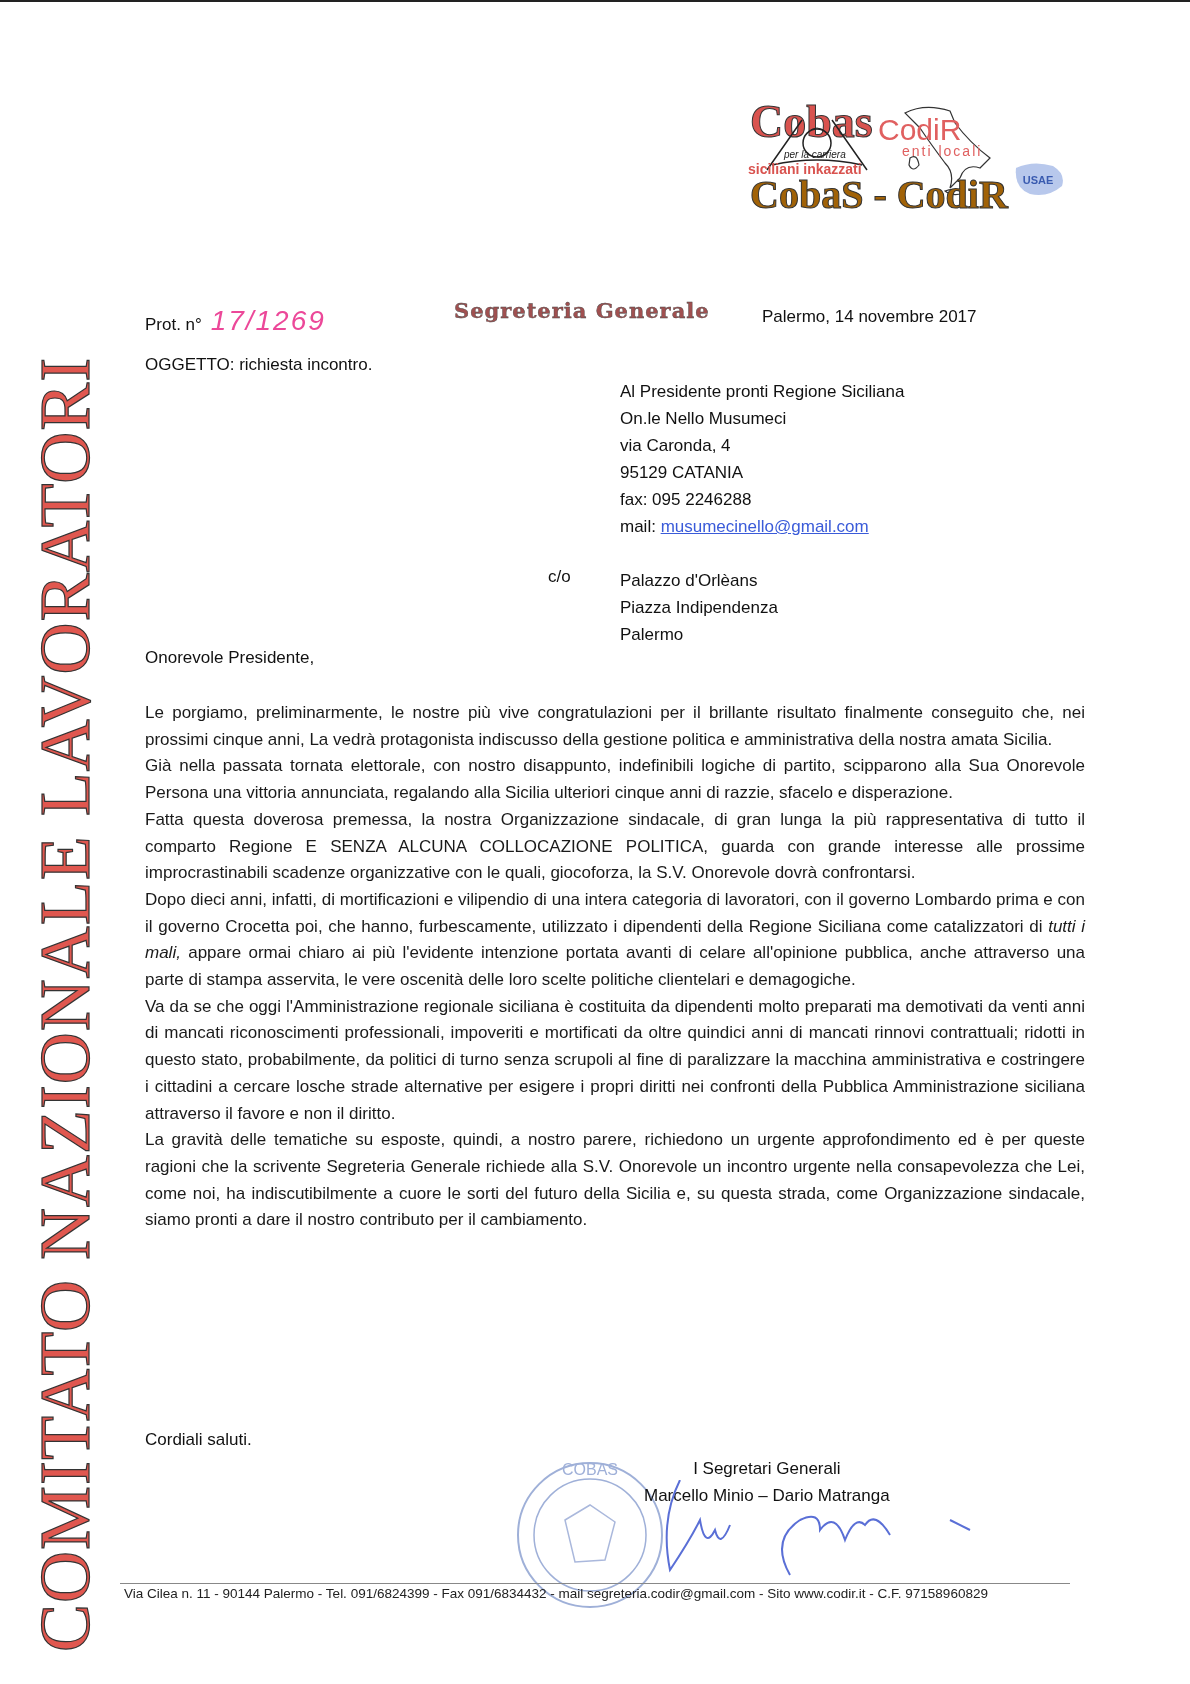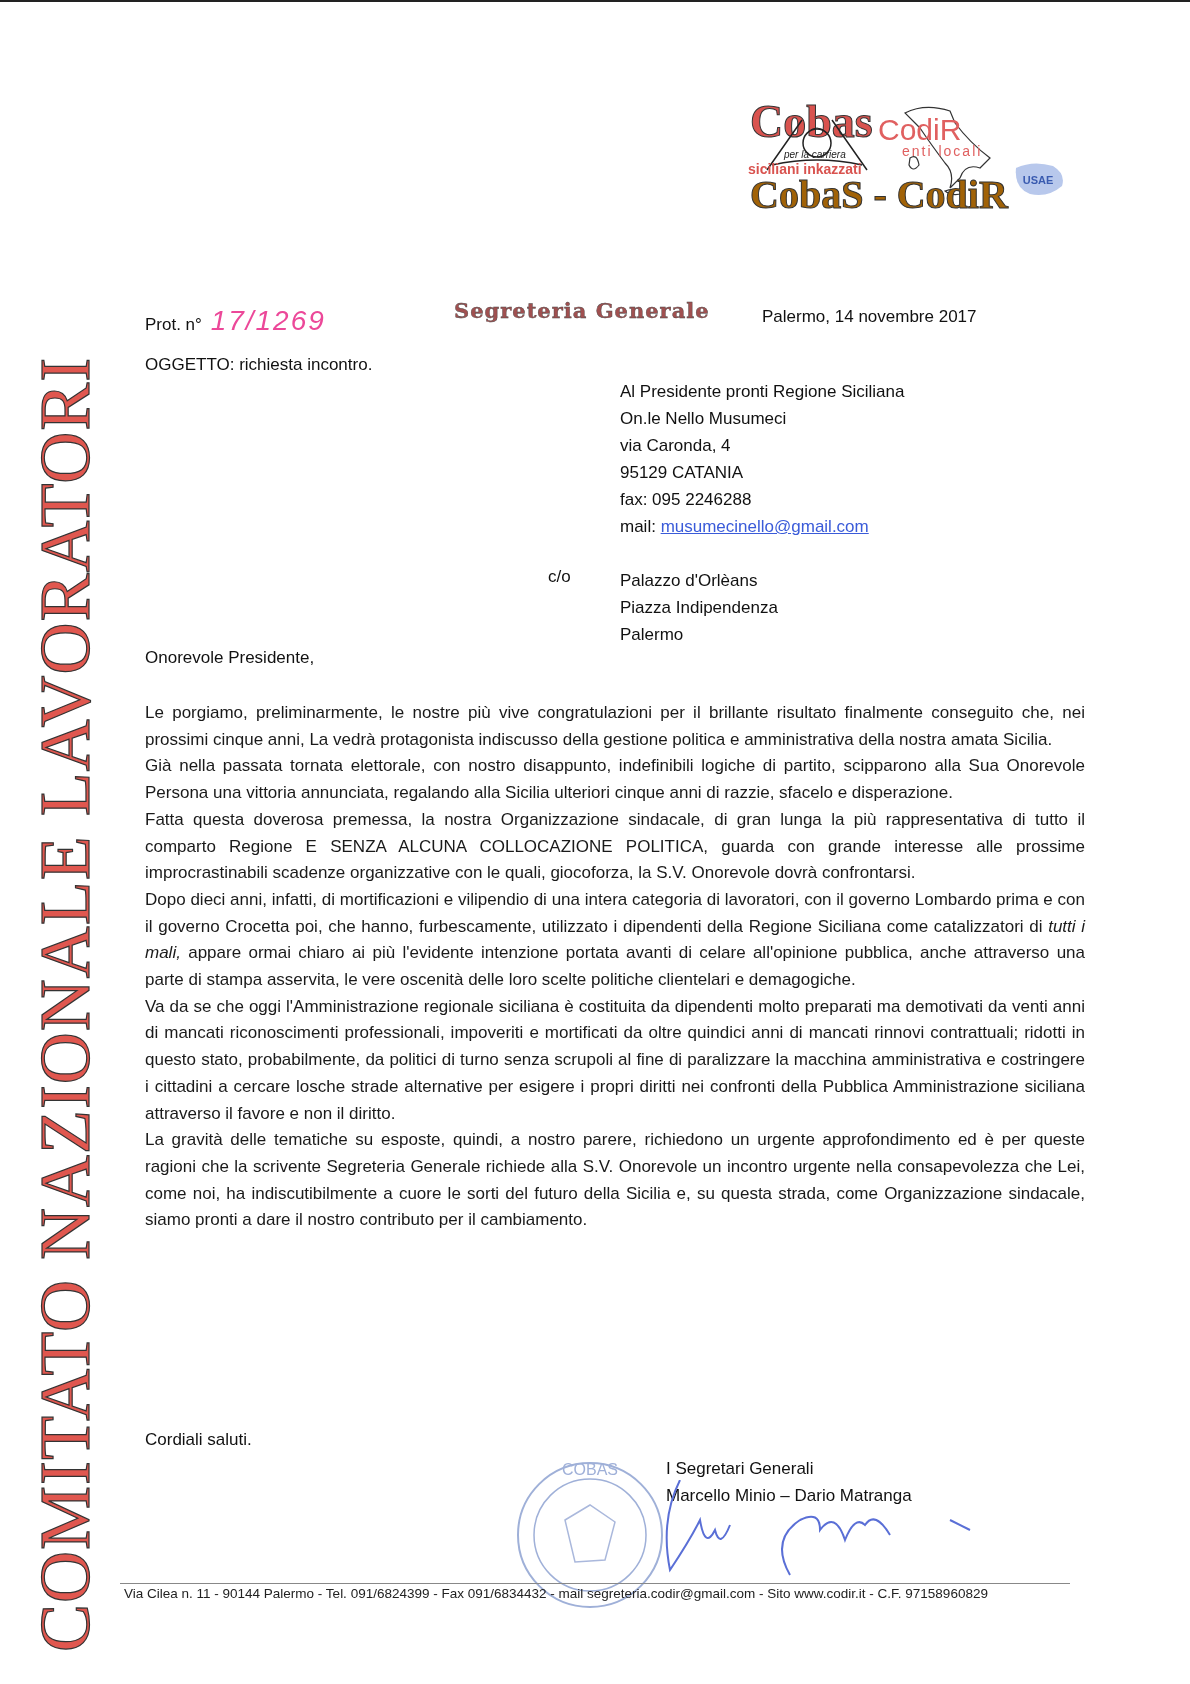--- a/index.html
+++ b/index.html
@@ -25,21 +25,21 @@
   .date{position:absolute;left:762px;top:307px;}
   .oggetto{position:absolute;left:145px;top:355px;}
   .recipient{position:absolute;left:620px;top:378px;line-height:27px;}
   .recipient a{color:#3a5bd9;text-decoration:underline;}
   .co-label{position:absolute;left:548px;top:567px;}
   .co{position:absolute;left:620px;top:567px;line-height:27px;}
   .salutation{position:absolute;left:145px;top:648px;}
   .paragraphs{position:absolute;left:145px;top:700px;width:940px;line-height:26.7px;text-align:justify;font-size:17px;}
   .paragraphs p{margin:0;}
   .closing{position:absolute;left:145px;top:1430px;}
-  .signers{position:absolute;left:666px;top:1455px;line-height:27px;}
+  .signers{position:absolute;left:644px;top:1455px;text-align:center;line-height:27px;}
   .stamp{position:absolute;left:510px;top:1450px;width:160px;height:170px;}
   .signature{position:absolute;left:650px;top:1480px;width:380px;height:110px;}
   .footer-line{position:absolute;left:120px;top:1583px;width:950px;height:1px;background:#888;}
   .footer{position:absolute;left:124px;top:1586px;font-size:13.5px;color:#222;white-space:nowrap;}
 </style>
 </head>
 <body>
 
 <div class="topline"></div>
 

